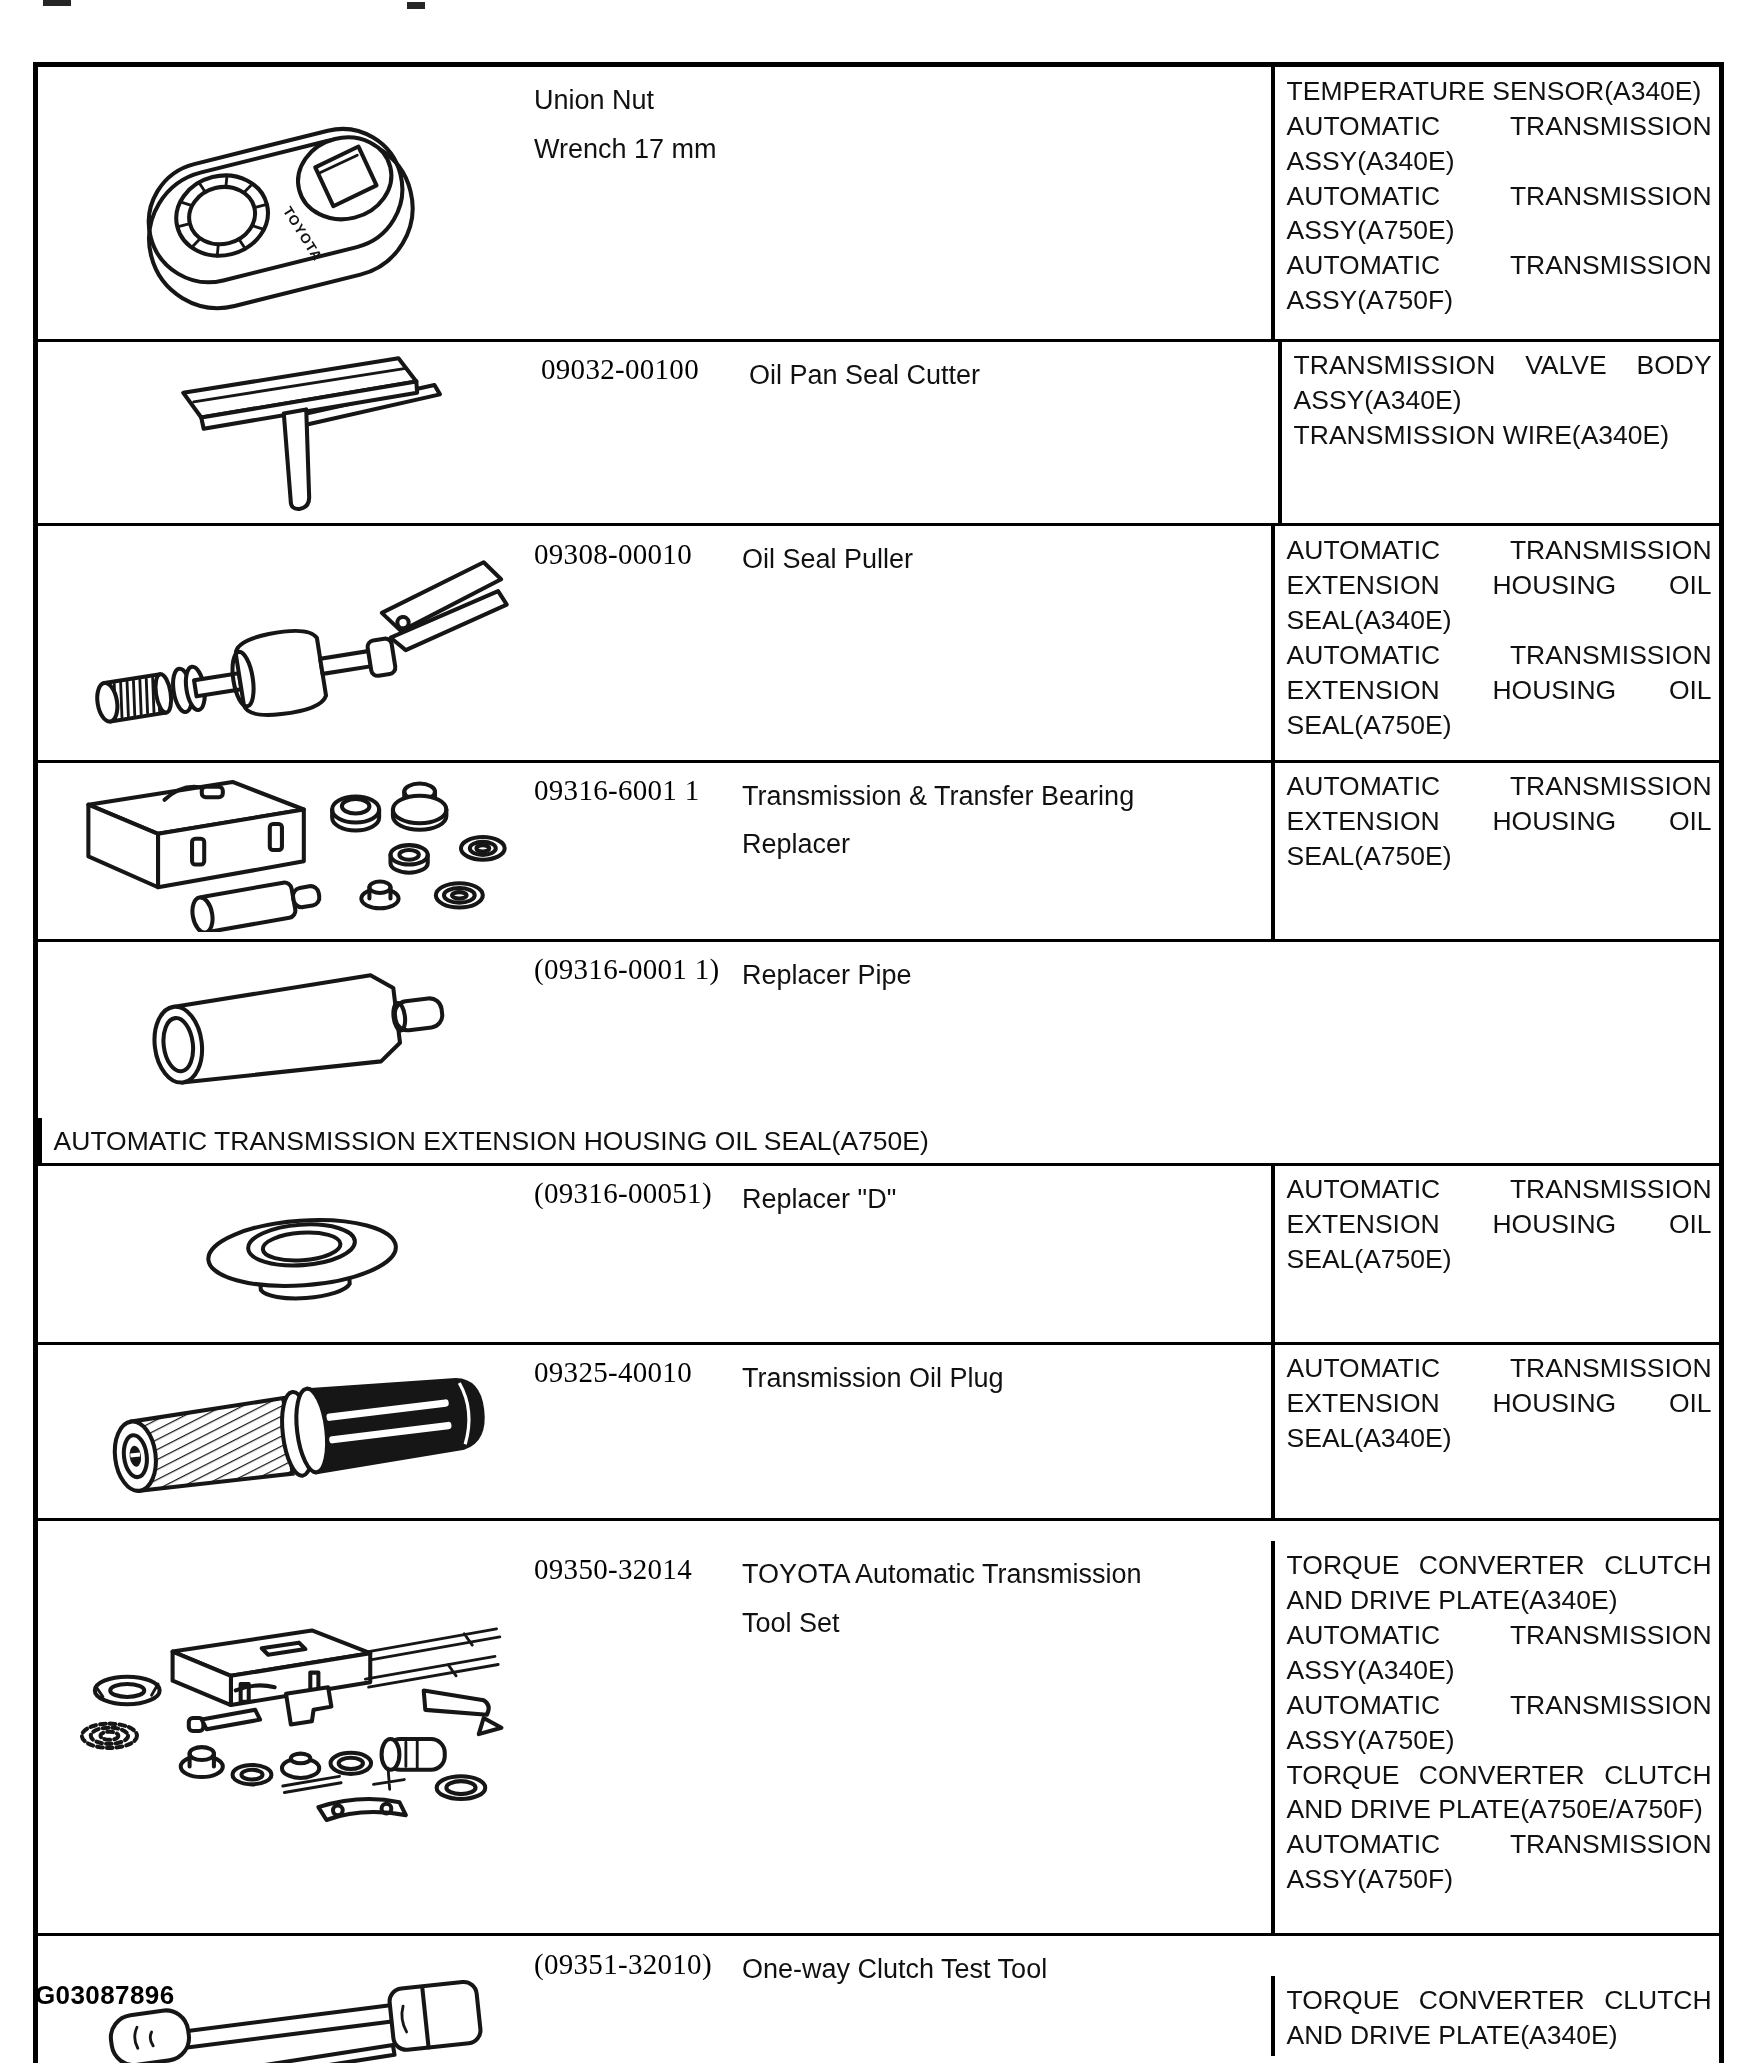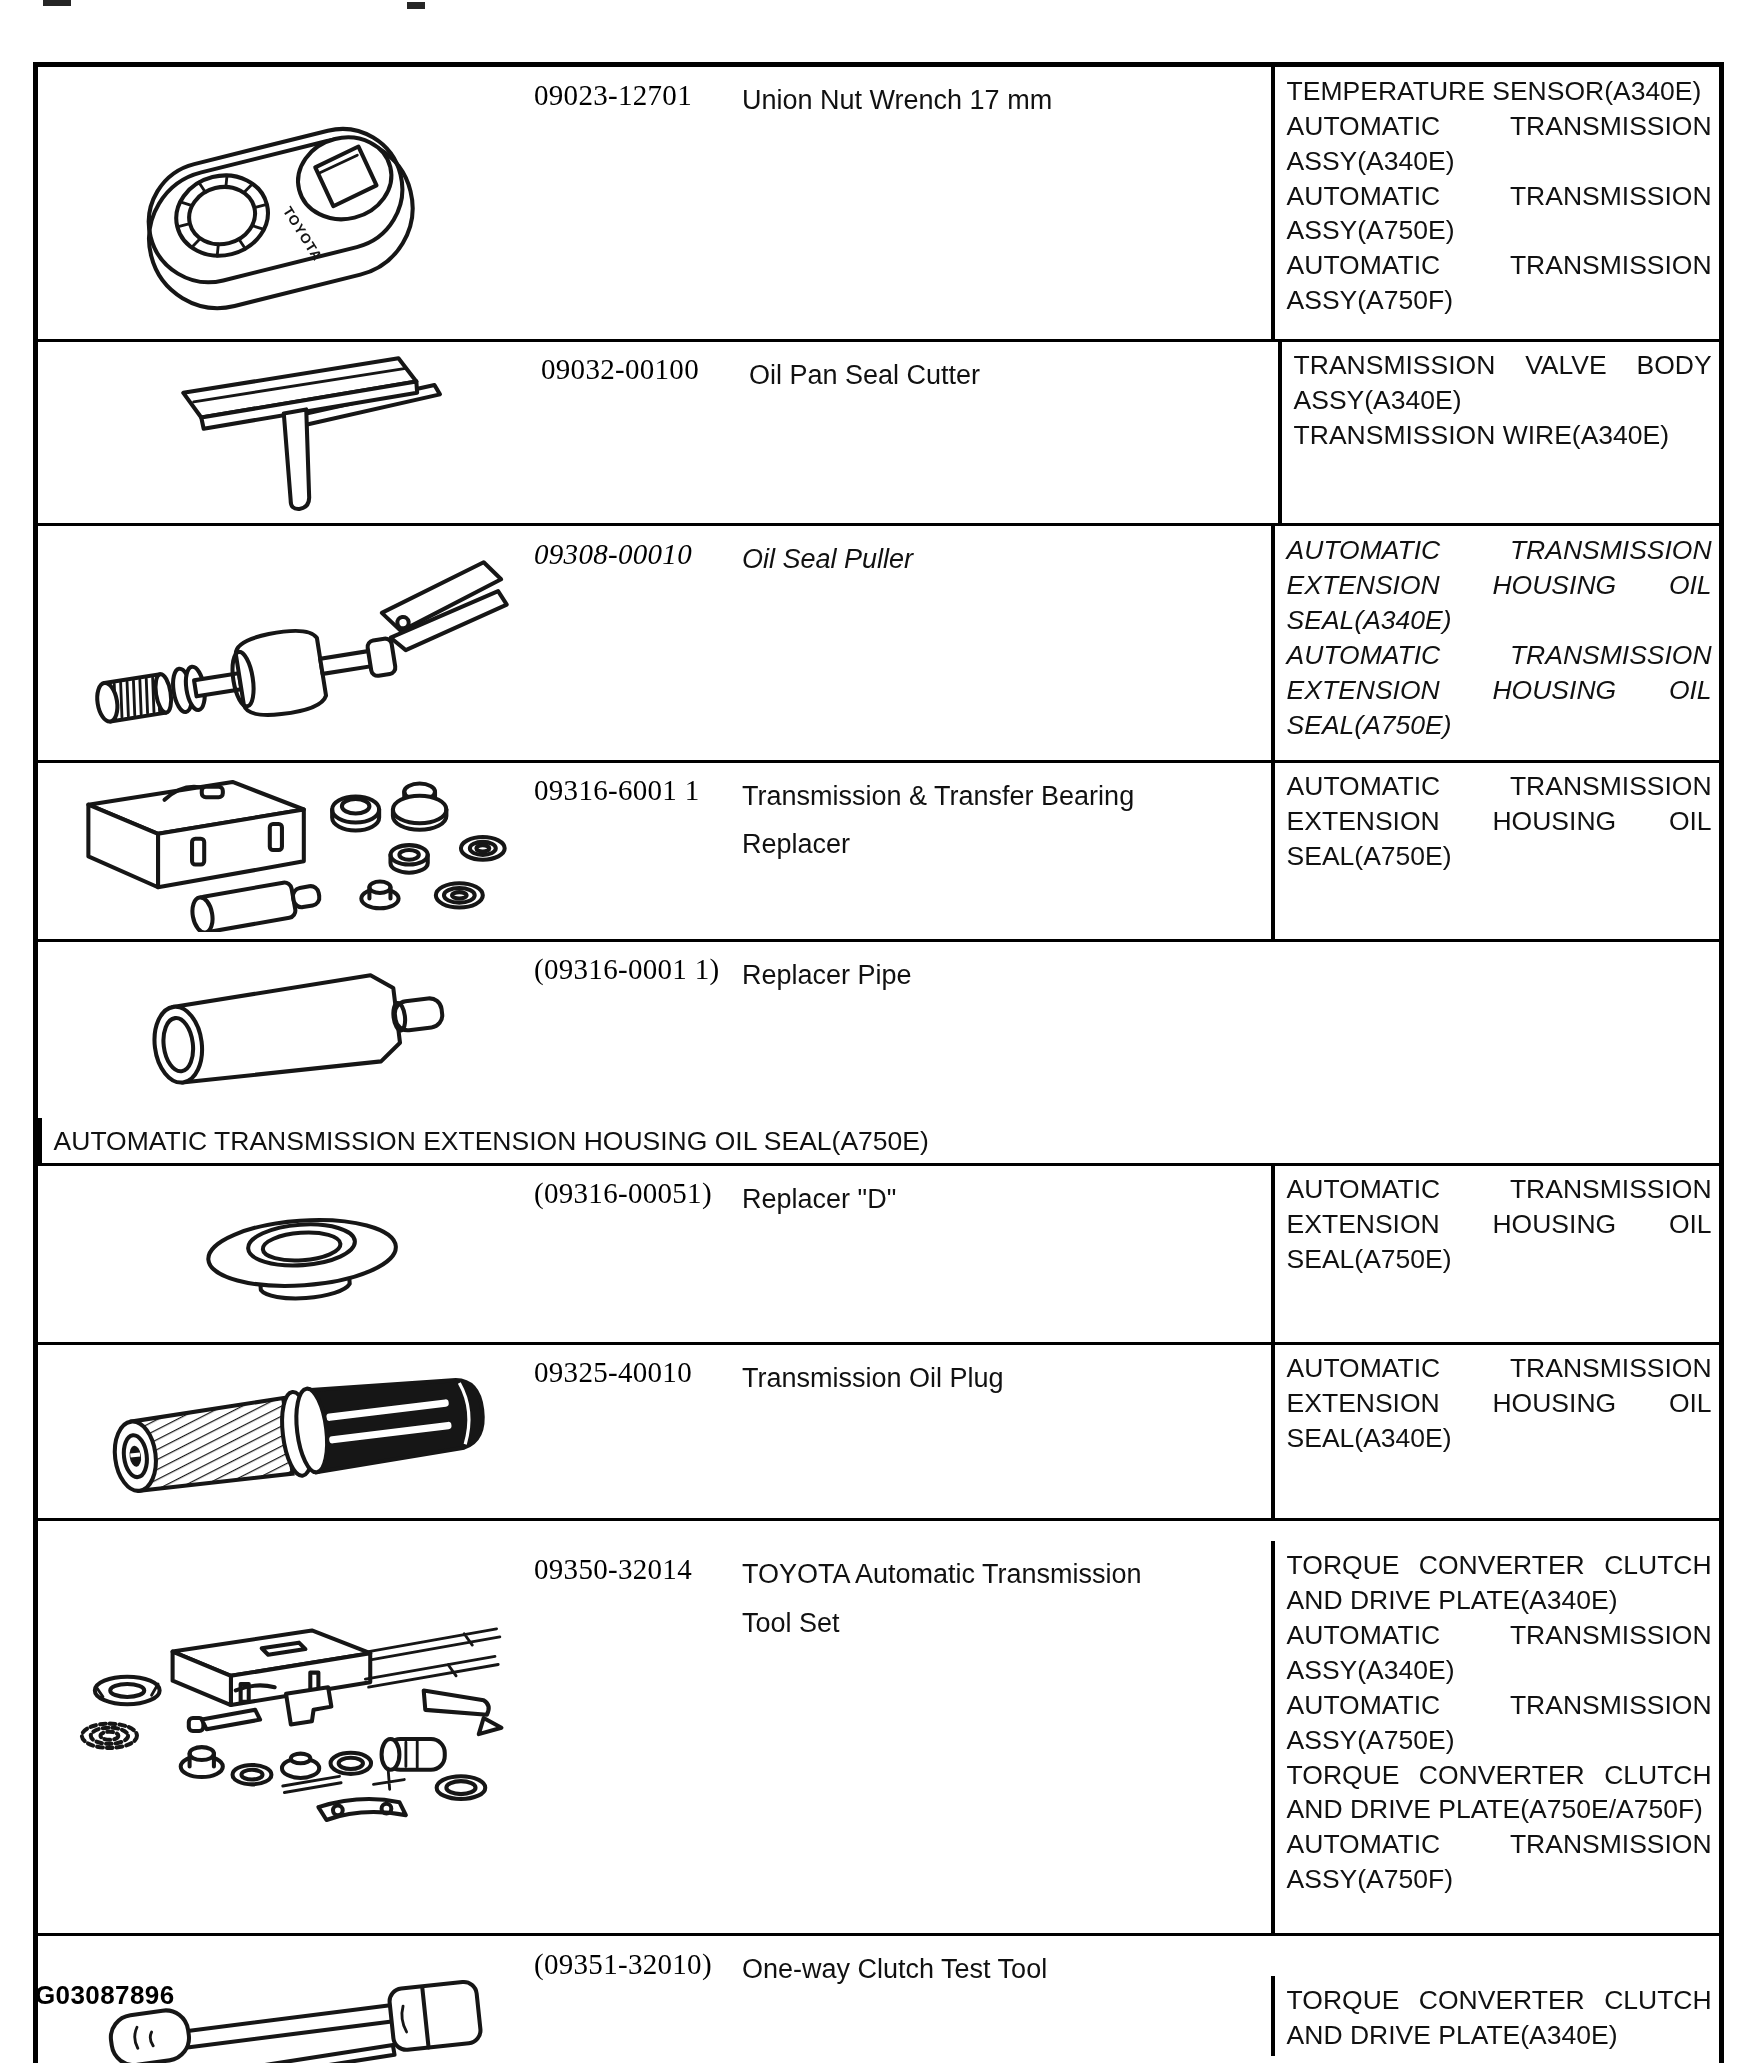--- a/index.html
+++ b/index.html
@@ -47,21 +47,20 @@
               <ellipse class="artf" cx="222" cy="158" rx="57" ry="49"></ellipse>
               <ellipse class="art" cx="222" cy="158" rx="41" ry="35"></ellipse>
               <path class="artt" d="M279,158 L263,158 M268,187 L255,179 M240,205 L235,191 M204,205 L209,191 M176,187 L189,179 M165,158 L181,158 M176,129 L189,137 M204,111 L209,125 M240,111 L235,125 M268,129 L255,137"></path>
               <ellipse class="artf" cx="380" cy="150" rx="58" ry="50"></ellipse>
               <path class="artf" d="M348,128 L406,116 L416,168 L358,180 Z"></path>
               <path class="artt" d="M352,136 L402,126"></path>
               <text class="art-text" x="296" y="170" transform="rotate(72 296 170)">TOYOTA</text>
             </g>
           </svg>
         </div>
-        <div class="cell-part">09023-12701</div>
         <div class="cell-name">Union Nut Wrench 17 mm</div>
       </div>
       <div class="row-right">
         <div class="app">TEMPERATURE SENSOR(A340E)</div>
         <div class="app">AUTOMATIC TRANSMISSION ASSY(A340E)</div>
         <div class="app">AUTOMATIC TRANSMISSION ASSY(A750E)</div>
         <div class="app">AUTOMATIC TRANSMISSION ASSY(A750F)</div>
       </div>
     </div>
 
@@ -80,21 +79,21 @@
         </div>
         <div class="cell-part">09032-00100</div>
         <div class="cell-name">Oil Pan Seal Cutter</div>
       </div>
       <div class="row-right">
         <div class="app">TRANSMISSION VALVE BODY ASSY(A340E)</div>
         <div class="app">TRANSMISSION WIRE(A340E)</div>
       </div>
     </div>
 
-    <div class="row" style="min-height:225px;font-style:italic;">
+    <div class="row" style="min-height:225px;">
       <div class="row-left">
         <div class="cell-illustration">
           <svg viewBox="0 0 600 272">
             <g transform="rotate(-9 300 170)">
               <rect class="artf" x="76" y="150" width="70" height="48"></rect>
               <path class="artt" d="M88,153 L83,195 M96,153 L91,195 M104,153 L99,195 M112,153 L107,195 M120,153 L115,195 M128,153 L123,195 M136,153 L131,195 M143,153 L138,195"></path>
               <ellipse class="artf" cx="76" cy="174" rx="12" ry="24"></ellipse>
               <ellipse class="artf" cx="146" cy="174" rx="9" ry="24"></ellipse>
               <ellipse class="artf" cx="170" cy="174" rx="11" ry="27"></ellipse>
               <ellipse class="artf" cx="186" cy="174" rx="11" ry="27"></ellipse>

